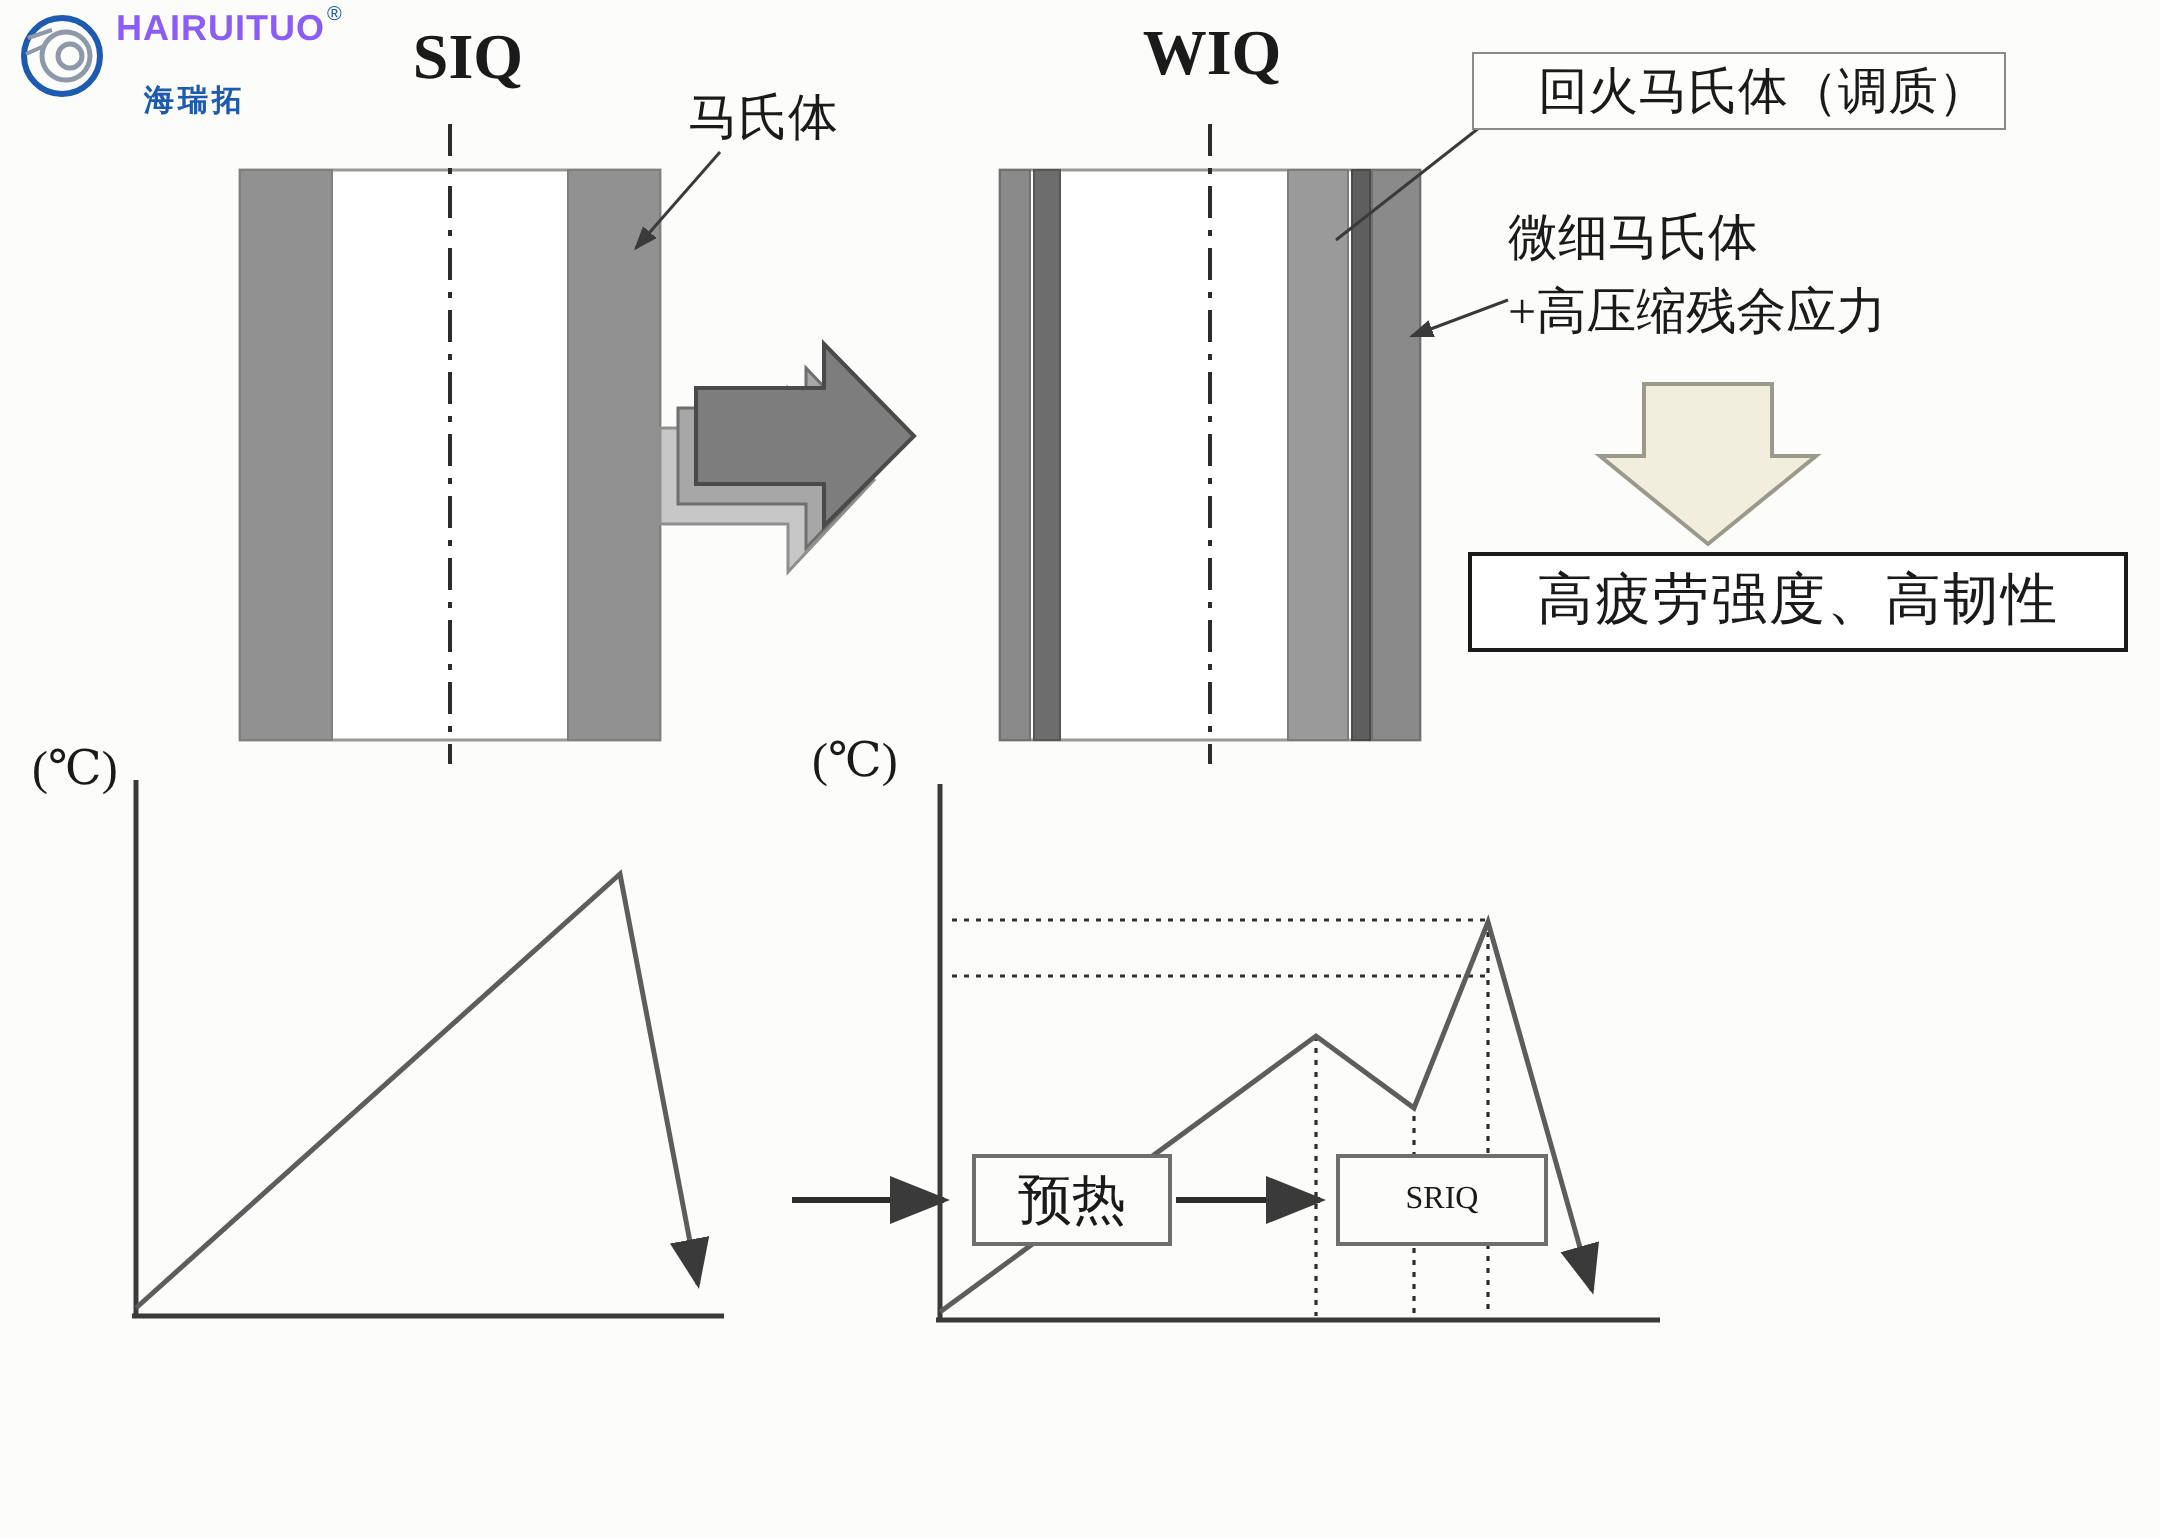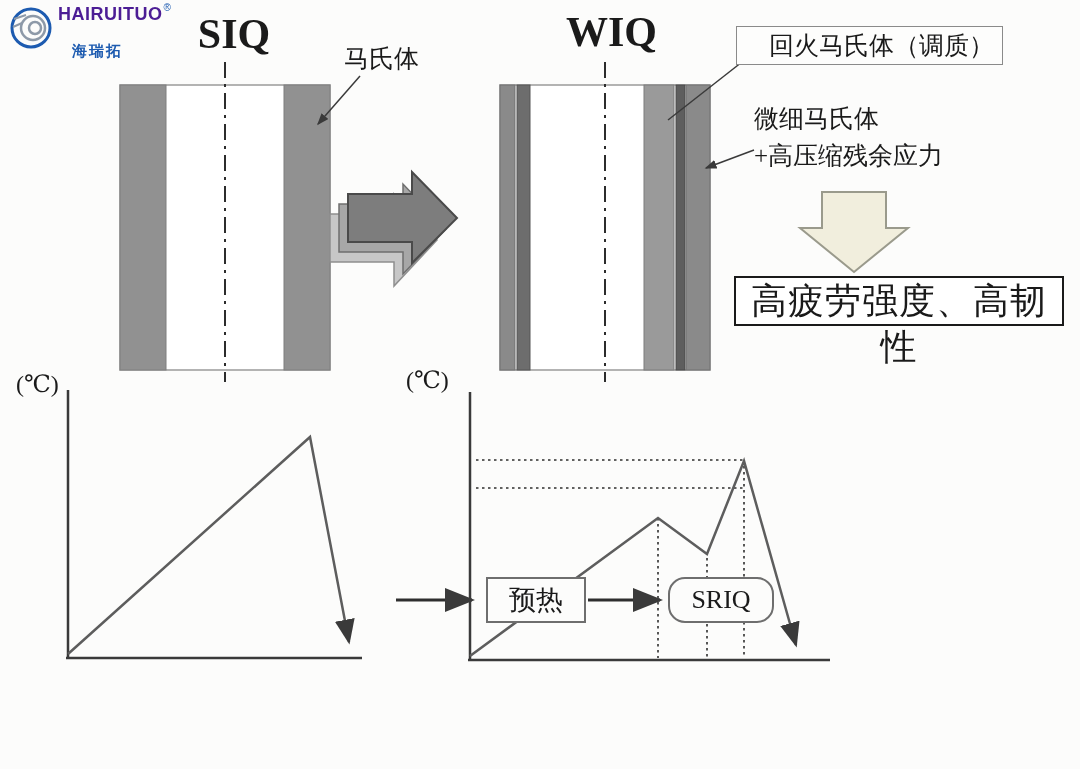--- a/index.html
+++ b/index.html
@@ -7,30 +7,30 @@
     position:relative;width:1080px;height:769px;background:#fcfcfb;overflow:hidden;
     font-family:"Liberation Serif","DejaVu Serif",serif;color:#1a1a1a;
   }
   svg.layer{position:absolute;left:0;top:0;z-index:1;}
   .txt{position:absolute;z-index:3;}
   
   .logo{position:absolute;left:8px;top:5px;z-index:4;display:flex;align-items:flex-start;gap:4px;
         font-family:"Liberation Sans","DejaVu Sans",sans-serif;}
   .logo-text{display:flex;flex-direction:column;line-height:1;}
   .brand-row{display:flex;align-items:flex-start;}
-  .brand{font-size:18px;font-weight:bold;color:#4c1d95;letter-spacing:.5px;}
+  .brand{font-size:18px;font-weight:bold;color:#8b5cf6;letter-spacing:.5px;}
   .reg{font-size:10px;color:#1d5bb0;margin-left:1px;position:relative;top:-2px;}
   .sub{font-size:15px;font-weight:bold;color:#1d5bb0;margin-top:20px;margin-left:14px;letter-spacing:2px;}
   
-  .big-title{font-size:42px;font-weight:bold;text-align:center;}
+  .big-title{font-size:32px;font-weight:bold;text-align:center;}
   .label{font-size:25px;}
   .boxed-label{border:1px solid #8a8a8a;background:#fdfdfc;padding:2px 8px;}
   .result-box{
     position:absolute;left:734px;top:276px;width:326px;height:46px;z-index:3;
-    border:2px solid #1a1a1a;background:#ffffff;font-size:36px;line-height:46px;
+    border:2px solid #1a1a1a;background:#ffffff;font-size:28px;line-height:46px;
     text-align:center;letter-spacing:1px;
   }
   .proc-box{
     position:absolute;z-index:3;border:2px solid #6e6e6e;background:#fcfcfb;
     font-size:27px;text-align:center;
   }
   .axis-unit{font-size:24px;}
   .caption{
     position:absolute;left:240px;top:700px;width:440px;z-index:3;
     font-size:30px;font-weight:bold;text-align:center;letter-spacing:1px;
@@ -134,16 +134,16 @@
 
   <div class="result-box">高疲劳强度、高韧性</div>
 
   <div class="txt axis-unit" style="left:16px;top:370px;">(℃)</div>
 
 
   <div class="txt axis-unit" style="left:406px;top:366px;">(℃)</div>
 
   <div class="proc-box" style="left:486px;top:577px;width:96px;height:42px;line-height:42px;">预热</div>
 
-  <div class="proc-box" style="left:668px;top:577px;width:102px;height:42px;line-height:42px;font-size:26px;border-radius:17px;">SRIQ</div>
+  <div class="proc-box" style="left:668px;top:577px;width:102px;height:42px;line-height:42px;font-size:16px;">SRIQ</div>
 
 
 </div>
 
 </body></html>

